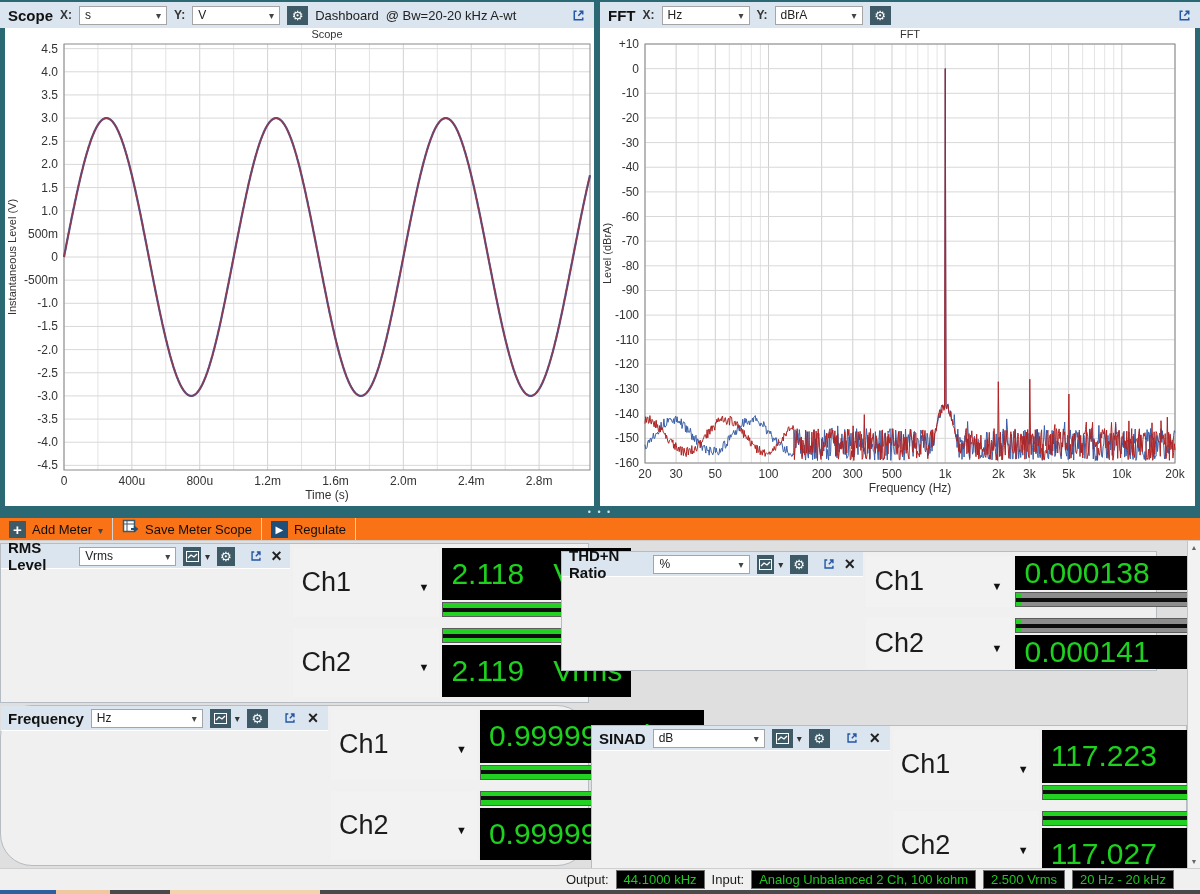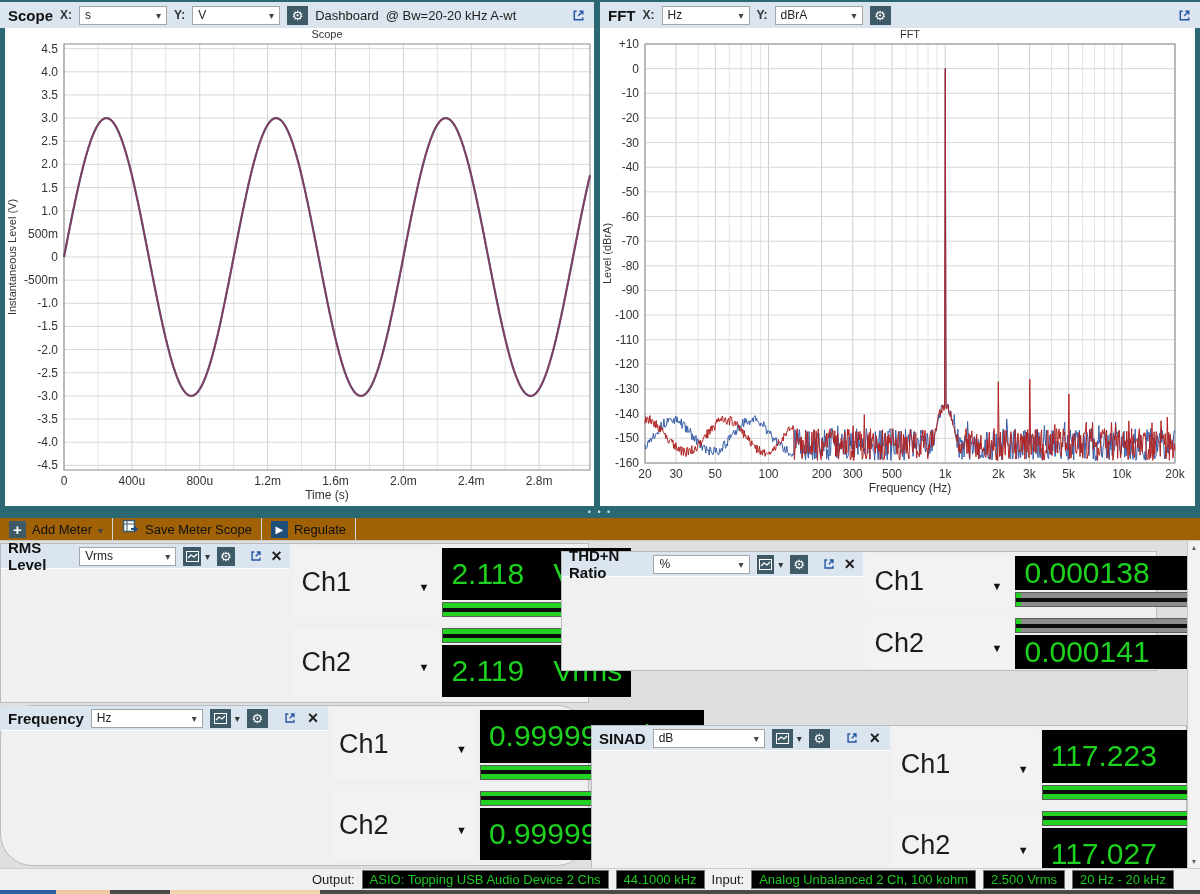--- a/index.html
+++ b/index.html
@@ -33,21 +33,21 @@
   .plots-row{position:absolute;top:28px;left:0;width:1200px;height:478px;background:#2a6874;}
   .pane{position:absolute;top:0;height:478px;background:#fff;}
   .pane.scope{left:5px;width:589px;}
   .pane.fft{left:600px;width:595px;}
 
   
   .splitter{position:absolute;top:506px;left:0;width:1200px;height:12px;background:#2a6874;text-align:center;}
   .splitter .dots{color:#cfe3e8;font-size:9px;line-height:12px;letter-spacing:2px;}
 
   
-  .toolbar{position:absolute;top:518px;left:0;width:1200px;height:23px;background:#a16207;border-bottom:1px solid #cccccc;display:flex;align-items:stretch;box-sizing:border-box;}
+  .toolbar{position:absolute;top:518px;left:0;width:1200px;height:23px;background:#f97316;border-bottom:1px solid #cccccc;display:flex;align-items:stretch;box-sizing:border-box;}
   .tbtn{display:flex;align-items:center;gap:6px;padding:0 9px;font-size:13px;color:#111;border-right:1px solid #d5d5d5;}
   .sq-icon{width:17px;height:17px;background:#3e5a66;color:#fff;text-align:center;display:flex;align-items:center;justify-content:center;}
   .icon-plus::before{content:"+";font-size:15px;font-weight:bold;line-height:1;}
   .icon-play{background:#1f4e79;}
   .icon-play::before{content:"▶";font-size:10px;}
 
   
   .meters{position:absolute;top:541px;left:0;width:1200px;height:327px;background:#dfdfdf;}
   .panel{position:absolute;background:#f0f0f0;border:1px solid #b5bcc2;box-sizing:border-box;display:flex;flex-direction:row;}
   .panel.rms {left:0;   top:2px;  width:589px;height:160px;}
@@ -566,21 +566,20 @@
   </div>
 
   <div class="vscroll">
     <span class="vs-up"></span>
     <span class="vs-down"></span>
   </div>
 </div>
 
 <div class="statusbar">
   <span class="sb-label">Output:</span>
-  <span class="badge">ASIO: Topping USB Audio Device 2 Chs</span>
   <span class="badge">44.1000 kHz</span>
   <span class="sb-label">Input:</span>
   <span class="badge">Analog Unbalanced 2 Ch, 100 kohm</span>
   <span class="badge">2.500 Vrms</span>
   <span class="badge">20 Hz - 20 kHz</span>
 </div>
 
 <div class="bottombar">
   <span class="bb-seg" style="left:0;width:56px;background:#2f5f9e;"></span>
   <span class="bb-seg" style="left:56px;width:54px;background:#f0c8a0;"></span>

